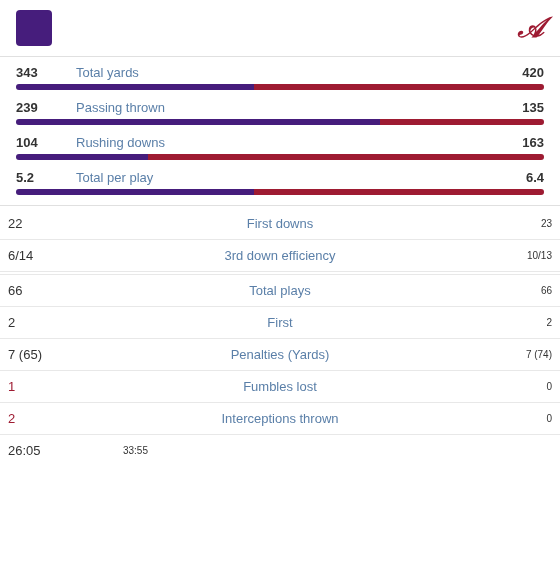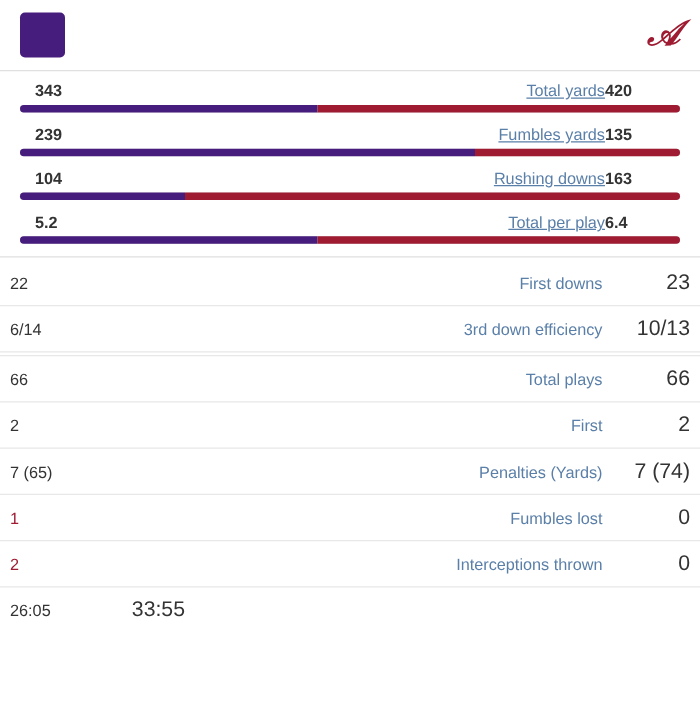--- a/index.html
+++ b/index.html
@@ -59,34 +59,32 @@
       align-items: center;
       padding: 4px 16px 2px 16px;
     }
 
     .stat-bar-row .left-val {
       width: 60px;
       text-align: left;
       font-weight: bold;
       color: #333;
       font-size: 13px;
-      margin-left: 12px;
     }
 
     .stat-bar-row .label {
       flex: 1;
-      text-align: right;
+      text-align: left;
       color: #5a7fa8;
       font-size: 13px;
-      text-decoration: underline;
     }
 
     .stat-bar-row .right-val {
       width: 60px;
-      text-align: left;
+      text-align: right;
       font-weight: bold;
       color: #333;
       font-size: 13px;
     }
 
     .bar-container {
       display: flex;
       align-items: center;
       padding: 2px 16px 6px 16px;
       height: 14px;
@@ -131,30 +129,30 @@
 
     .text-stat-row .left-val {
       width: 70px;
       text-align: left;
       color: #333;
       font-size: 13px;
     }
 
     .text-stat-row .label {
       flex: 1;
-      text-align: right;
+      text-align: center;
       color: #5a7fa8;
       font-size: 13px;
     }
 
     .text-stat-row .right-val {
       width: 70px;
       text-align: right;
       color: #333;
-      font-size: 17px;
+      font-size: 10px;
     }
 
     .text-stat-row .left-val.red { color: #9E1B32; }
 
     .divider {
       height: 1px;
       background: #e8e8e8;
       margin: 2px 0;
     }
   </style>
@@ -179,21 +177,21 @@
     <div class="bar-container">
       <div class="bar-track">
         <div class="bar-left" style="width:45%"></div>
         <div class="bar-right" style="width:55%"></div>
       </div>
     </div>
   </div>
     <div>
     <div class="stat-bar-row">
       <span class="left-val">239</span>
-      <span class="label">Fumbles yards</span>
+      <span class="label">Passing thrown</span>
       <span class="right-val">135</span>
     </div>
     <div class="bar-container">
       <div class="bar-track">
         <div class="bar-left" style="width:69%"></div>
         <div class="bar-right" style="width:31%"></div>
       </div>
     </div>
   </div>
     <div>

